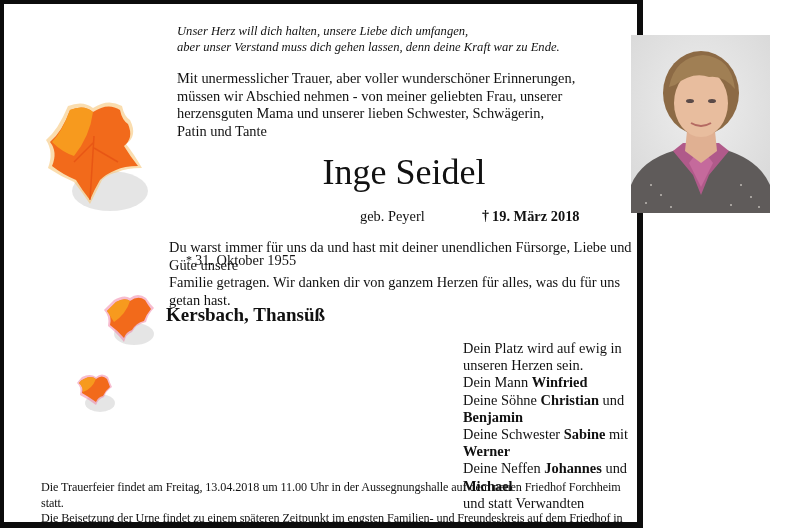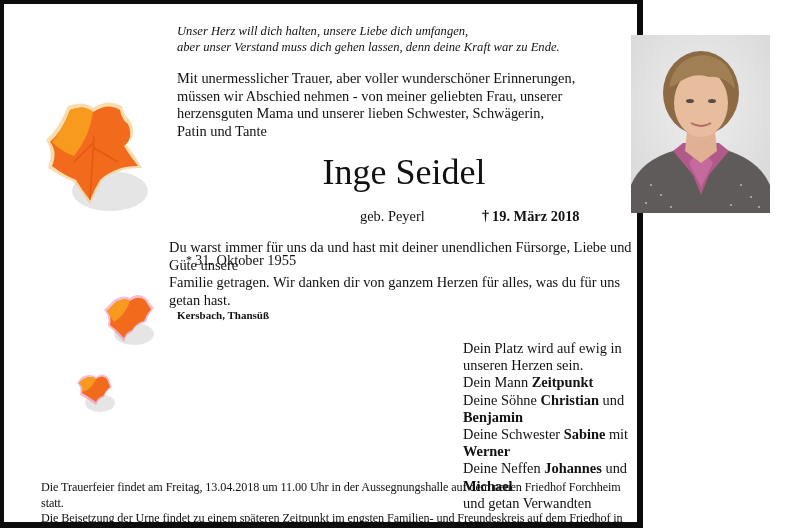--- a/index.html
+++ b/index.html
@@ -15,21 +15,21 @@
   .motto { left: 173px; top: 19px; font-size: 12.6px; font-style: italic; line-height: 16px; }
   .intro { left: 173px; top: 66px; font-size: 14.4px; line-height: 17.5px; font-family: Liberation Serif, serif; }
   .name { left: 0; width: 800px; top: 146px; font-size: 36px; line-height: 44px; text-align: center; }
   .name span { position: relative; left: 0; }
   .dates { top: 203px; font-size: 14.4px; line-height: 18px; }
   .birth { left: 182px; margin-top: 44px; }
   .maiden { left: 356px; }
   .death { left: 478px; font-weight: bold; }
   .sym { font-size: 12px; margin-right: 3px; position: relative; top: -1px; }
   .para { left: 165px; top: 235px; font-size: 14.4px; line-height: 17.5px; }
-  .place { left: 173px; top: 302px; font-size: 11px; font-weight: bold; line-height: 18px; }
+  .place { left: 162px; top: 302px; font-size: 19px; font-weight: bold; line-height: 18px; }
   .family { left: 459px; top: 336px; font-size: 14.4px; line-height: 17.2px; }
   .family b { font-weight: bold; }
   .footer { left: 37px; top: 476px; font-size: 12.2px; line-height: 15.5px; letter-spacing: -0.1px; }
   .photo { left: 627px; top: 31px; width: 139px; height: 178px; background: #e6e6e6; overflow: hidden; }
   .leaf { position: absolute; }
 </style>
 </head>
 <body>
 
 <div class="frame">
@@ -60,25 +60,25 @@
 
   <div class="abs serif para">
     <div>Du warst immer für uns da und hast mit deiner unendlichen Fürsorge, Liebe und Güte unsere</div>
     <div>Familie getragen. Wir danken dir von ganzem Herzen für alles, was du für uns getan hast.</div>
   </div>
 
   <div class="abs serif place">Kersbach, Thansüß</div>
 
   <div class="abs serif family">
     <div>Dein Platz wird auf ewig in unseren Herzen sein.</div>
-    <div><span>Dein Mann </span><b>Zeitpunkt</b></div>
+    <div><span>Dein Mann </span><b>Winfried</b></div>
     <div><span>Deine Söhne </span><b>Christian</b><span> und </span><b>Benjamin</b></div>
     <div><span>Deine Schwester </span><b>Sabine</b><span> mit </span><b>Werner</b></div>
     <div><span>Deine Neffen </span><b>Johannes</b><span> und </span><b>Michael</b></div>
-    <div>und getan Verwandten</div>
+    <div>und statt Verwandten</div>
   </div>
 
   <div class="abs serif footer">
     <div>Die Trauerfeier findet am Freitag, 13.04.2018 um 11.00 Uhr in der Aussegnungshalle auf dem neuen Friedhof Forchheim statt.</div>
     <div>Die Beisetzung der Urne findet zu einem späteren Zeitpunkt im engsten Familien- und Freundeskreis auf dem Friedhof in Kersbach statt.</div>
   </div>
 
   <div class="abs photo">
     <svg width="139" height="178" viewBox="0 0 139 178">
       <defs>

